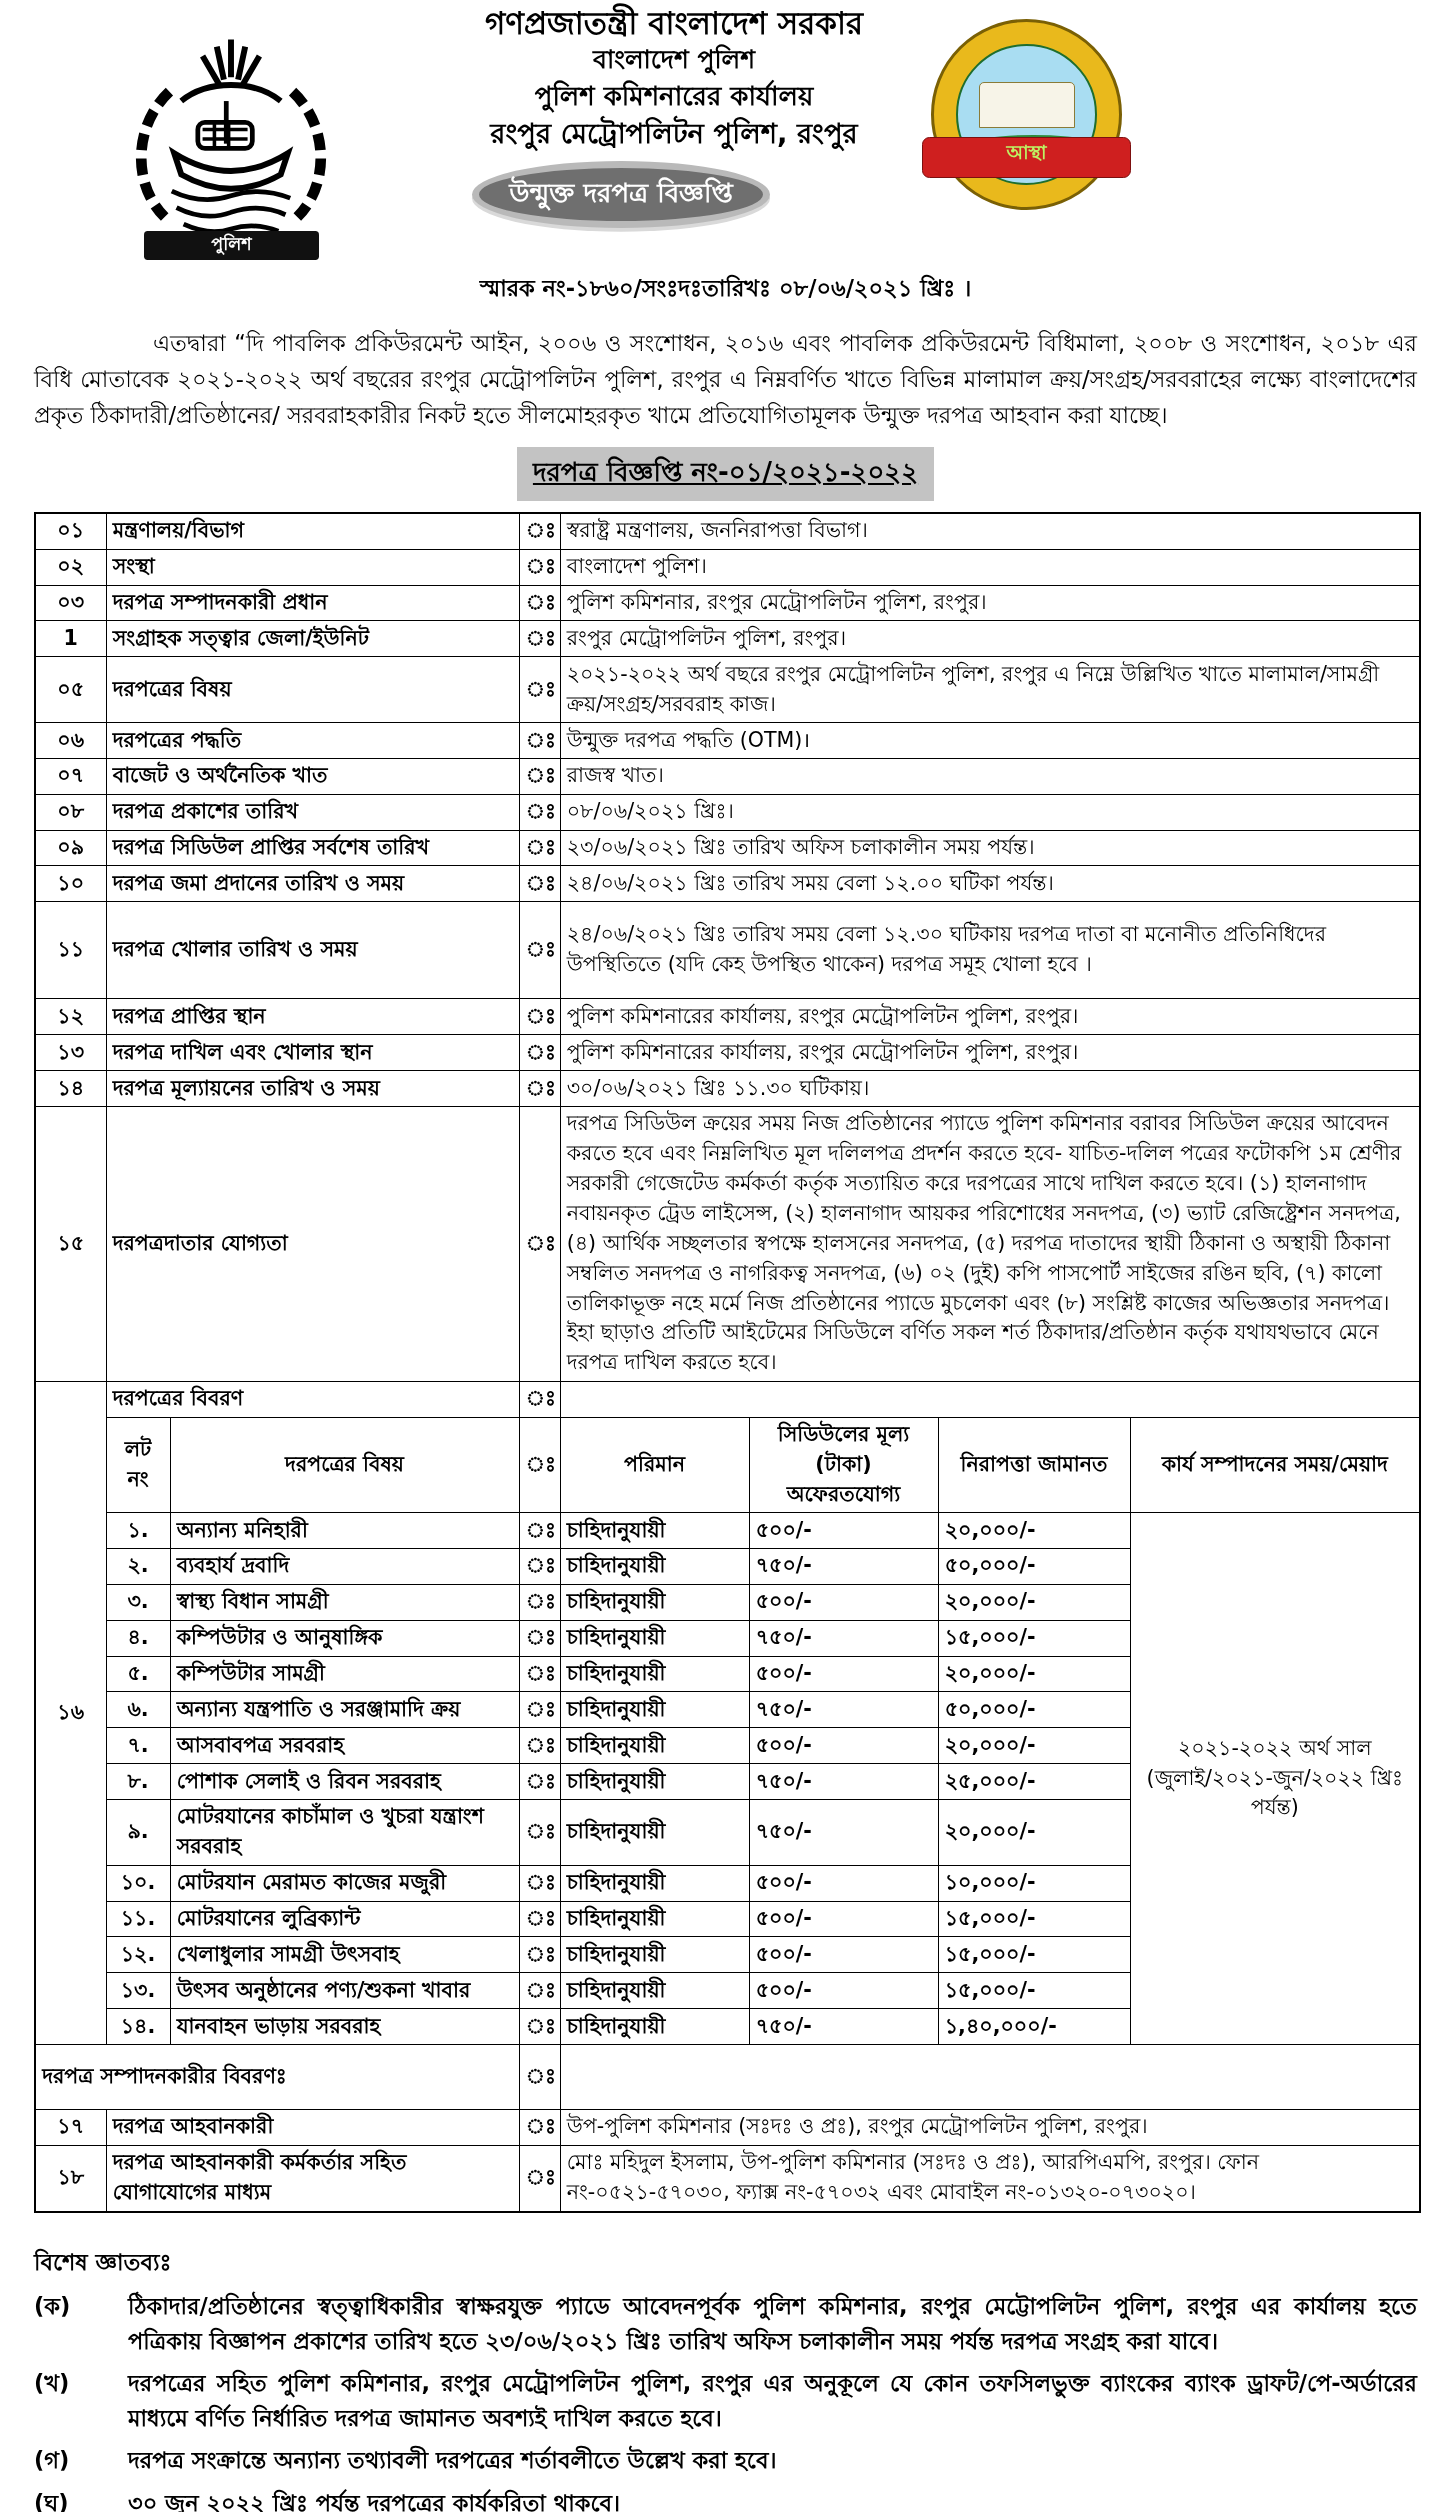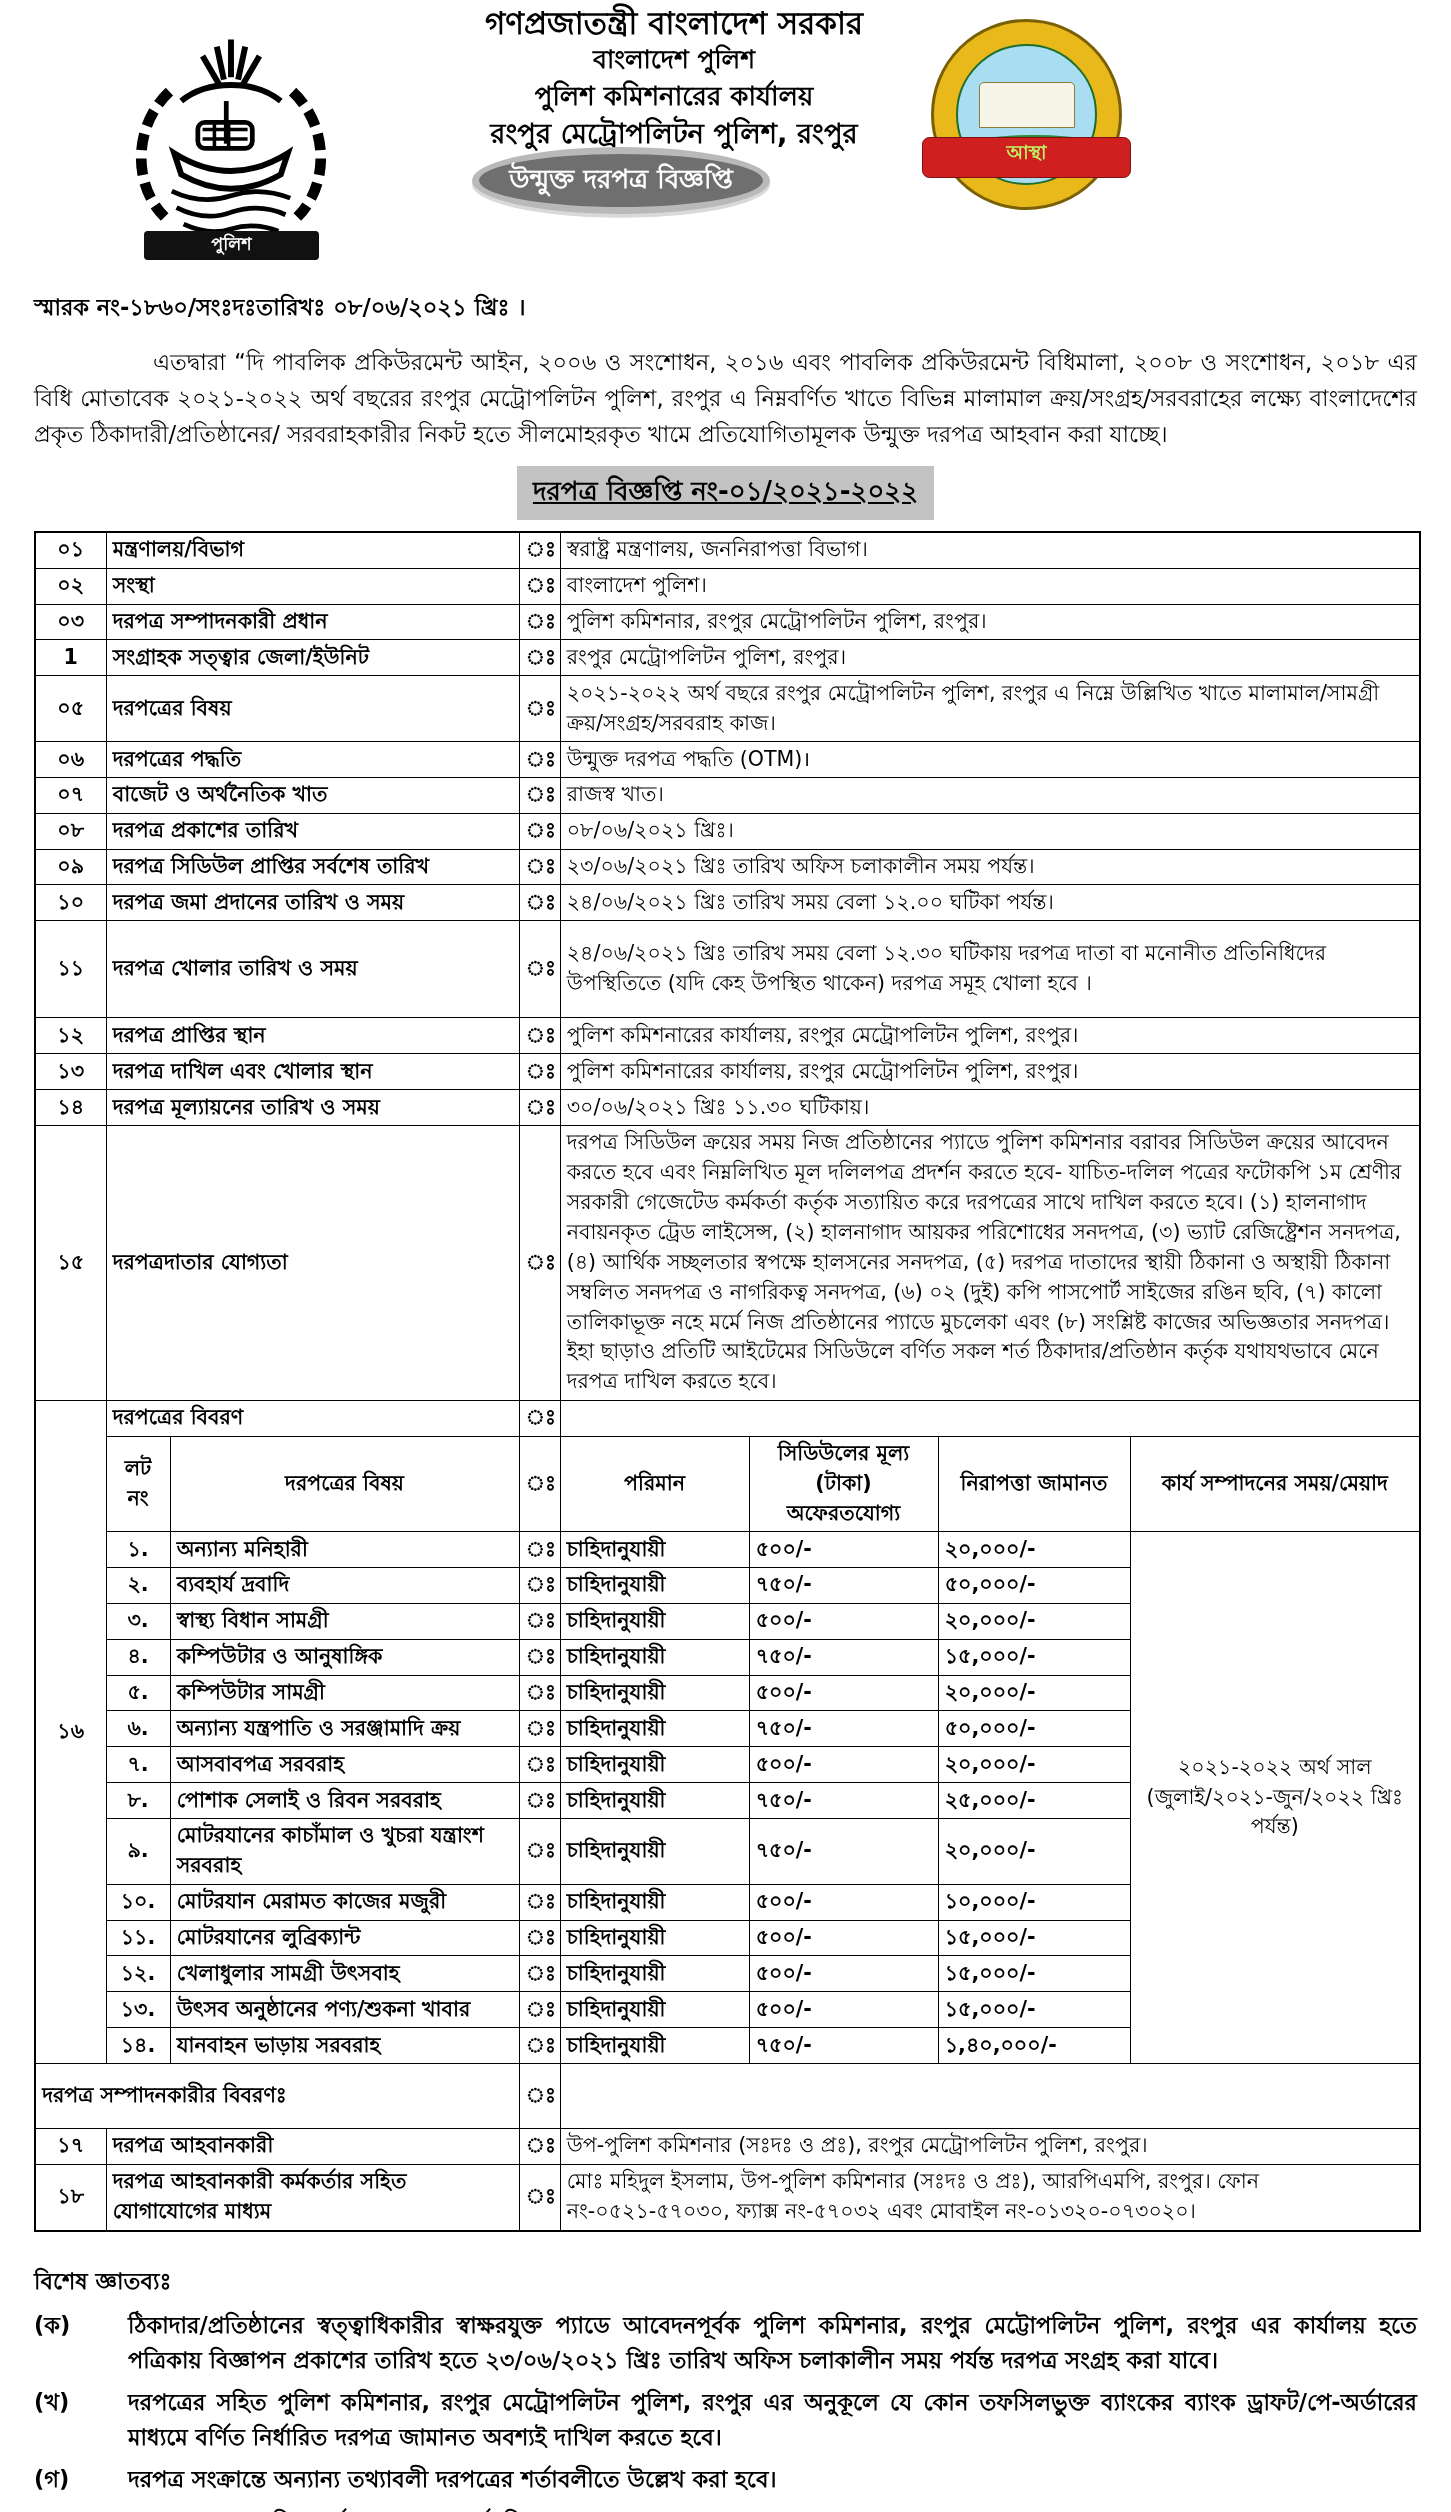--- a/index.html
+++ b/index.html
@@ -14,25 +14,25 @@
   .seal-ring{position:absolute;inset:0;border-radius:50%;background:#e9b91c;border:3.1px solid #7a6005;box-sizing:border-box;}
   .seal-inner{position:absolute;inset:25px;border-radius:50%;background:#a9ddf2;border:2.5px solid #1e6e2e;box-sizing:border-box;overflow:hidden;}
   .seal-building{position:absolute;left:50%;top:36px;transform:translateX(-50%);width:94px;height:44px;background:#f7f4e8;border:1.9px solid #8a7b38;border-radius:5px 5px 0 0;}
   .seal-grass{position:absolute;left:-12.5px;bottom:11.2px;width:175px;height:37px;background:#2f8a3a;border-radius:50% 50% 0 0;}
   .seal-ribbon{position:absolute;left:-8.7px;right:-8.7px;bottom:32px;height:39px;background:#cf1f1f;border:1.9px solid #7c0f0f;border-radius:7.5px;display:flex;align-items:flex-start;justify-content:center;color:#bef264;font-size:19px;font-weight:bold;}
   .head-lines{position:absolute;left:368px;top:5px;width:612px;text-align:center;}
   .hl1{font-size:31px;font-weight:bold;line-height:1.2;}
   .hl2{font-size:25px;font-weight:bold;line-height:1.45;}
   .hl3{font-size:26px;font-weight:bold;line-height:1.4;}
   .hl4{font-size:27.5px;font-weight:bold;line-height:1.35;}
-  .oval{position:absolute;left:472px;top:147px;width:298px;height:67px;background:#6f6f6f;border:7.5px solid #b9b9b9;border-radius:50%;display:flex;align-items:center;justify-content:center;box-sizing:border-box;box-shadow:0 3.7px 0 #d9d9d9;}
+  .oval{position:absolute;left:472px;top:161px;width:298px;height:67px;background:#6f6f6f;border:7.5px solid #b9b9b9;border-radius:50%;display:flex;align-items:center;justify-content:center;box-sizing:border-box;box-shadow:0 3.7px 0 #d9d9d9;}
   .oval span{color:#fff;font-size:26px;font-weight:bold;}
 
   
-  .memo-row{display:flex;justify-content:flex-start;font-size:22.5px;font-weight:bold;margin-top:20px;}
+  .memo-row{display:flex;justify-content:center;font-size:22.5px;font-weight:bold;margin-top:1px;}
   .intro{font-size:22.5px;line-height:1.6;text-align:justify;text-indent:119px;margin:16px 0 6.2px 0;font-weight:500;}
   .title-wrap{text-align:center;margin:13.7px 0 11.2px 0;}
   .title-hl{display:inline-block;background:#c3c3c3;font-size:26px;font-weight:bold;text-decoration:underline;padding:5px 16px;}
 
   
   table.main{border-collapse:collapse;width:100%;border:2.5px solid #000;table-layout:fixed;}
   table.main td{border:1.9px solid #000;font-size:20.6px;line-height:1.45;padding:2.5px 6.2px;vertical-align:middle;box-sizing:border-box;}
   td.c-no{text-align:center;font-weight:bold;}
   td.c-sep{text-align:center;font-weight:bold;}
   td.c-label{font-weight:600;}

